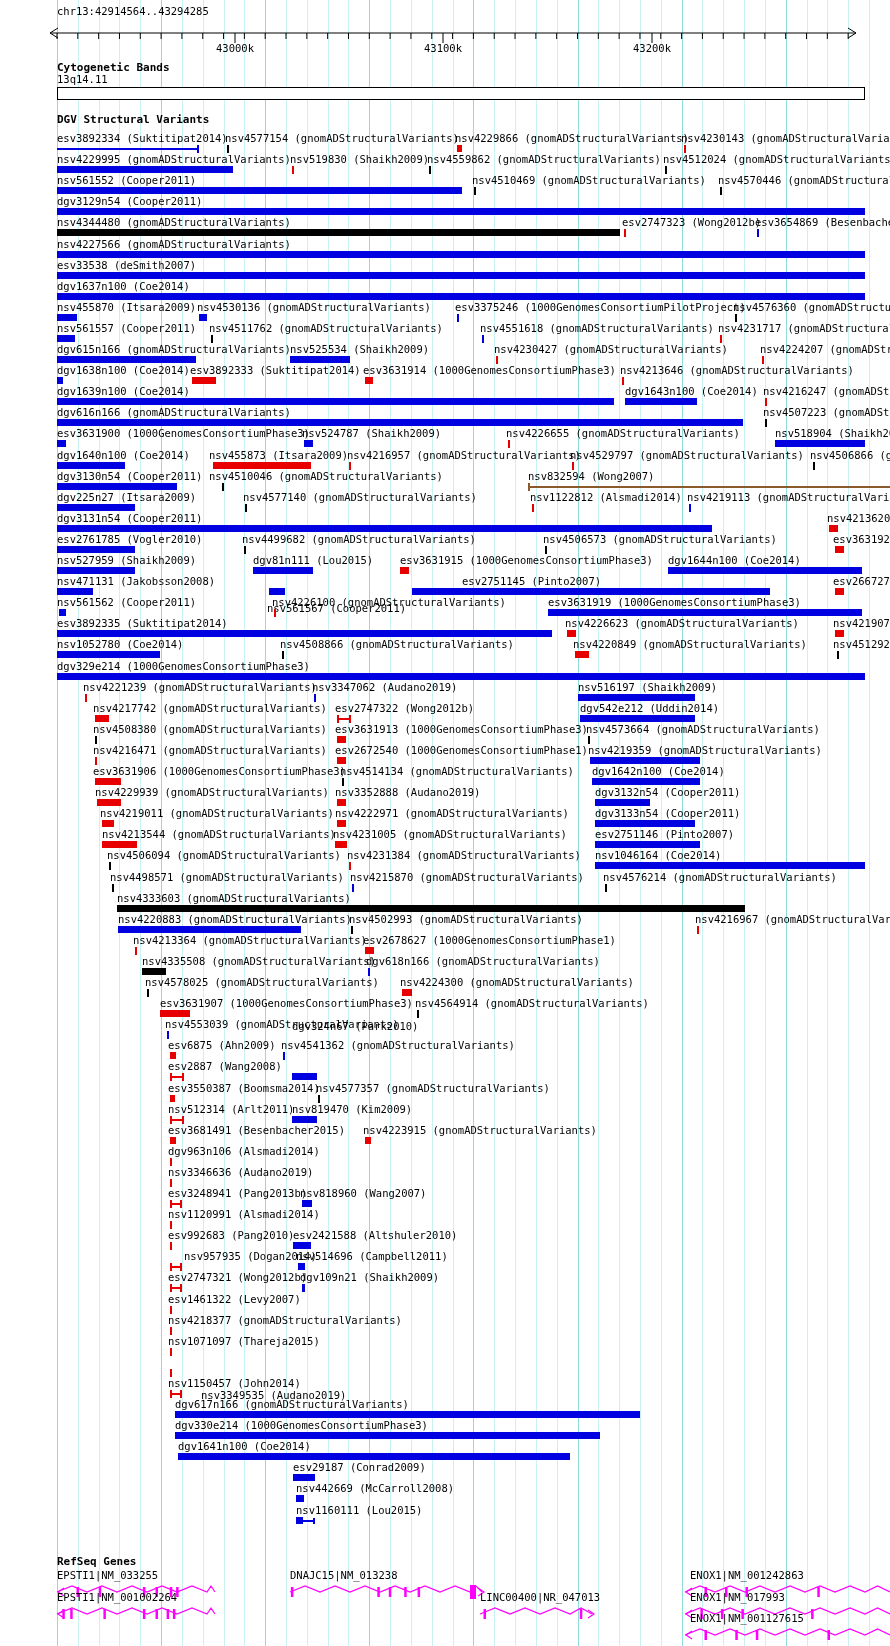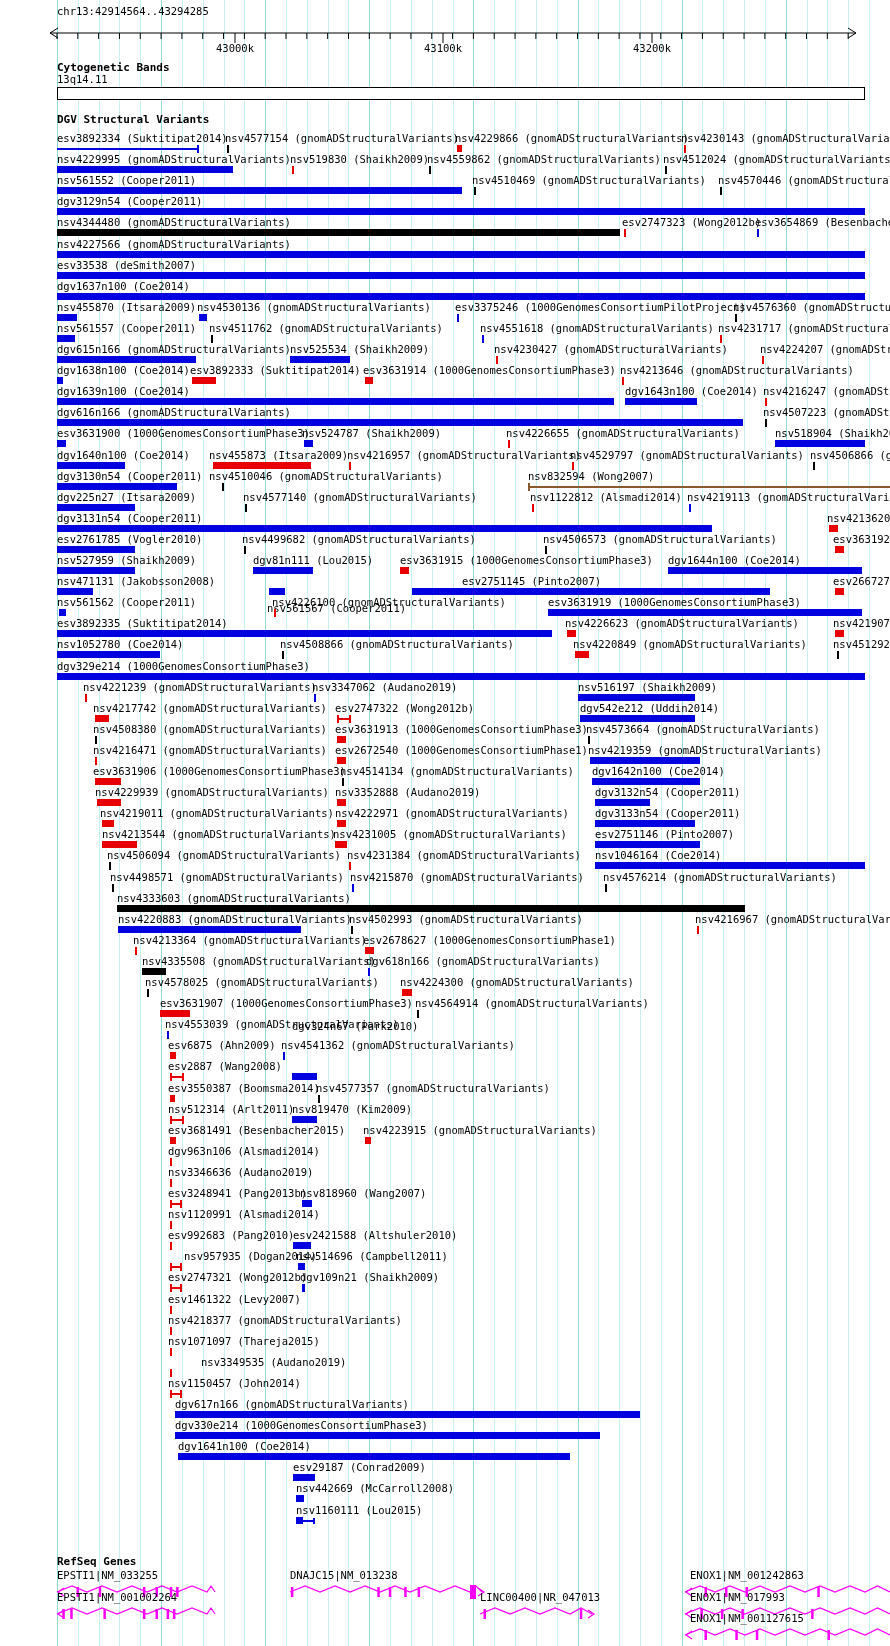--- a/index.html
+++ b/index.html
@@ -406,21 +406,21 @@
       <div class="lbl" style="left: 168px; top: 1272px;">esv2747321 (Wong2012b)</div>
       <div class="g-H" style="left: 170px; top: 1284px; width: 8px; height: 8px; color: rgb(232, 0, 0);"></div>
       <div class="lbl" style="left: 300px; top: 1272px;">dgv109n21 (Shaikh2009)</div>
       <div class="gly" style="left: 302px; top: 1284px; width: 3px; height: 8px; background: rgb(0, 0, 224);"></div>
       <div class="lbl" style="left: 168px; top: 1294px;">esv1461322 (Levy2007)</div>
       <div class="gly" style="left: 170px; top: 1306px; width: 2px; height: 8px; background: rgb(232, 0, 0);"></div>
       <div class="lbl" style="left: 168px; top: 1315px;">nsv4218377 (gnomADStructuralVariants)</div>
       <div class="gly" style="left: 170px; top: 1327px; width: 2px; height: 8px; background: rgb(232, 0, 0);"></div>
       <div class="lbl" style="left: 168px; top: 1336px;">nsv1071097 (Thareja2015)</div>
       <div class="gly" style="left: 170px; top: 1348px; width: 2px; height: 8px; background: rgb(232, 0, 0);"></div>
-      <div class="lbl" style="left: 168px; top: 1357px; margin-left: 33px;">nsv3349535 (Audano2019)</div>
+      <div class="lbl" style="left: 168px; top: 1390px; margin-left: 33px;">nsv3349535 (Audano2019)</div>
       <div class="gly" style="left: 170px; top: 1369px; width: 2px; height: 8px; background: rgb(232, 0, 0);"></div>
       <div class="lbl" style="left: 168px; top: 1378px;">nsv1150457 (John2014)</div>
       <div class="g-H" style="left: 170px; top: 1390px; width: 8px; height: 8px; color: rgb(232, 0, 0);"></div>
       <div class="lbl" style="left: 175px; top: 1399px;">dgv617n166 (gnomADStructuralVariants)</div>
       <div class="gly" style="left: 175px; top: 1411px; width: 465px; height: 7px; background: rgb(0, 0, 224);"></div>
       <div class="lbl" style="left: 175px; top: 1420px;">dgv330e214 (1000GenomesConsortiumPhase3)</div>
       <div class="gly" style="left: 175px; top: 1432px; width: 425px; height: 7px; background: rgb(0, 0, 224);"></div>
       <div class="lbl" style="left: 178px; top: 1441px;">dgv1641n100 (Coe2014)</div>
       <div class="gly" style="left: 178px; top: 1453px; width: 392px; height: 7px; background: rgb(0, 0, 224);"></div>
       <div class="lbl" style="left: 293px; top: 1462px;">esv29187 (Conrad2009)</div>

